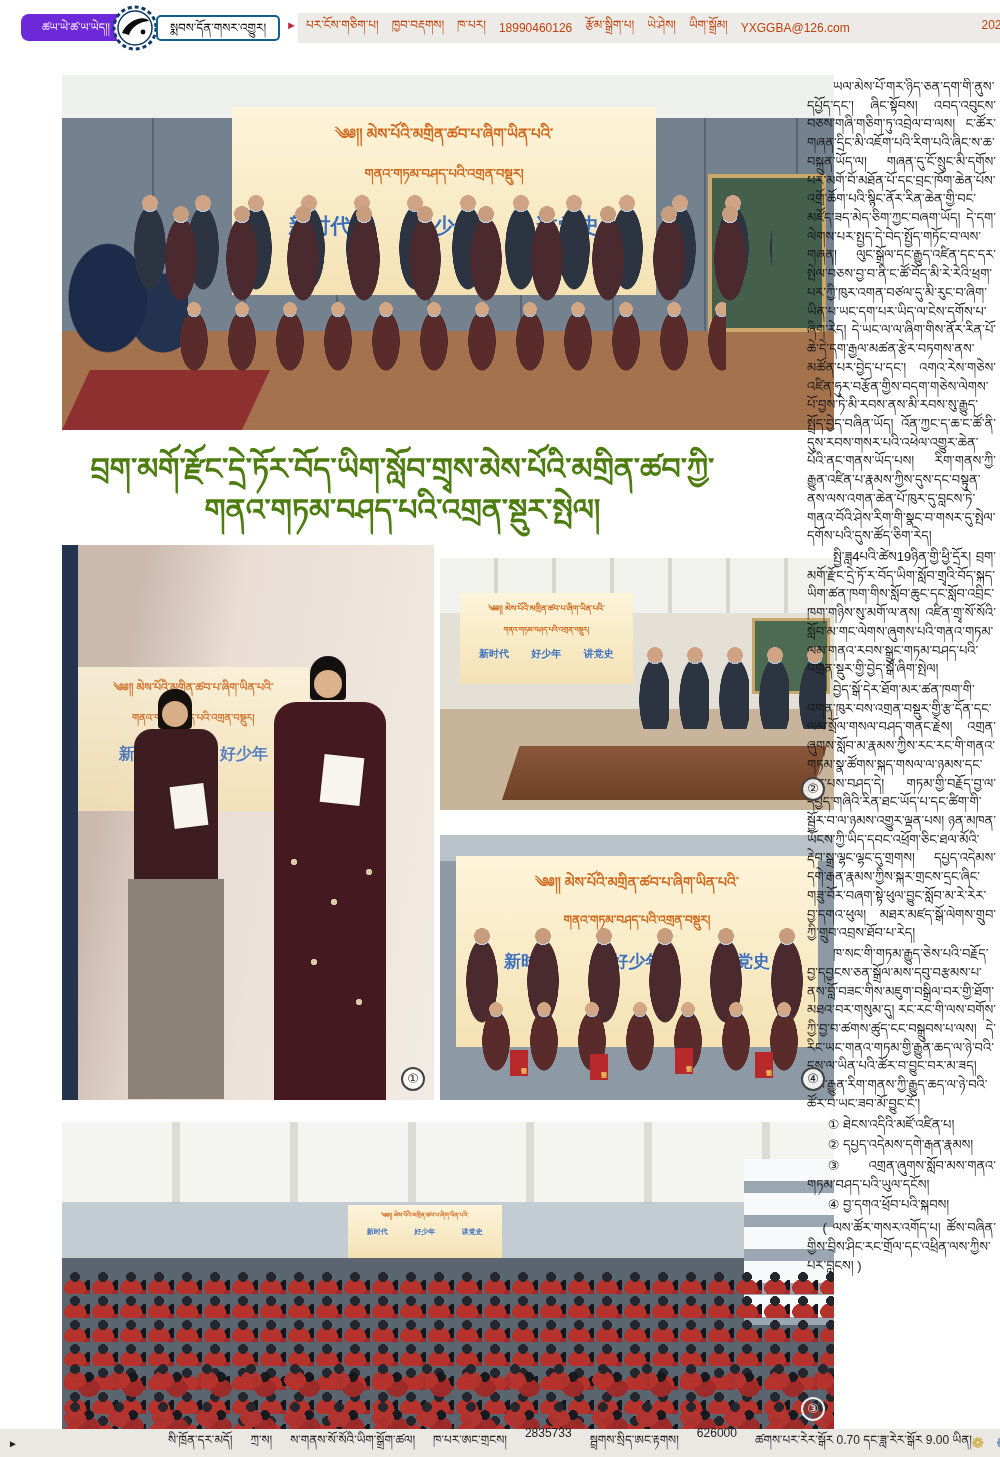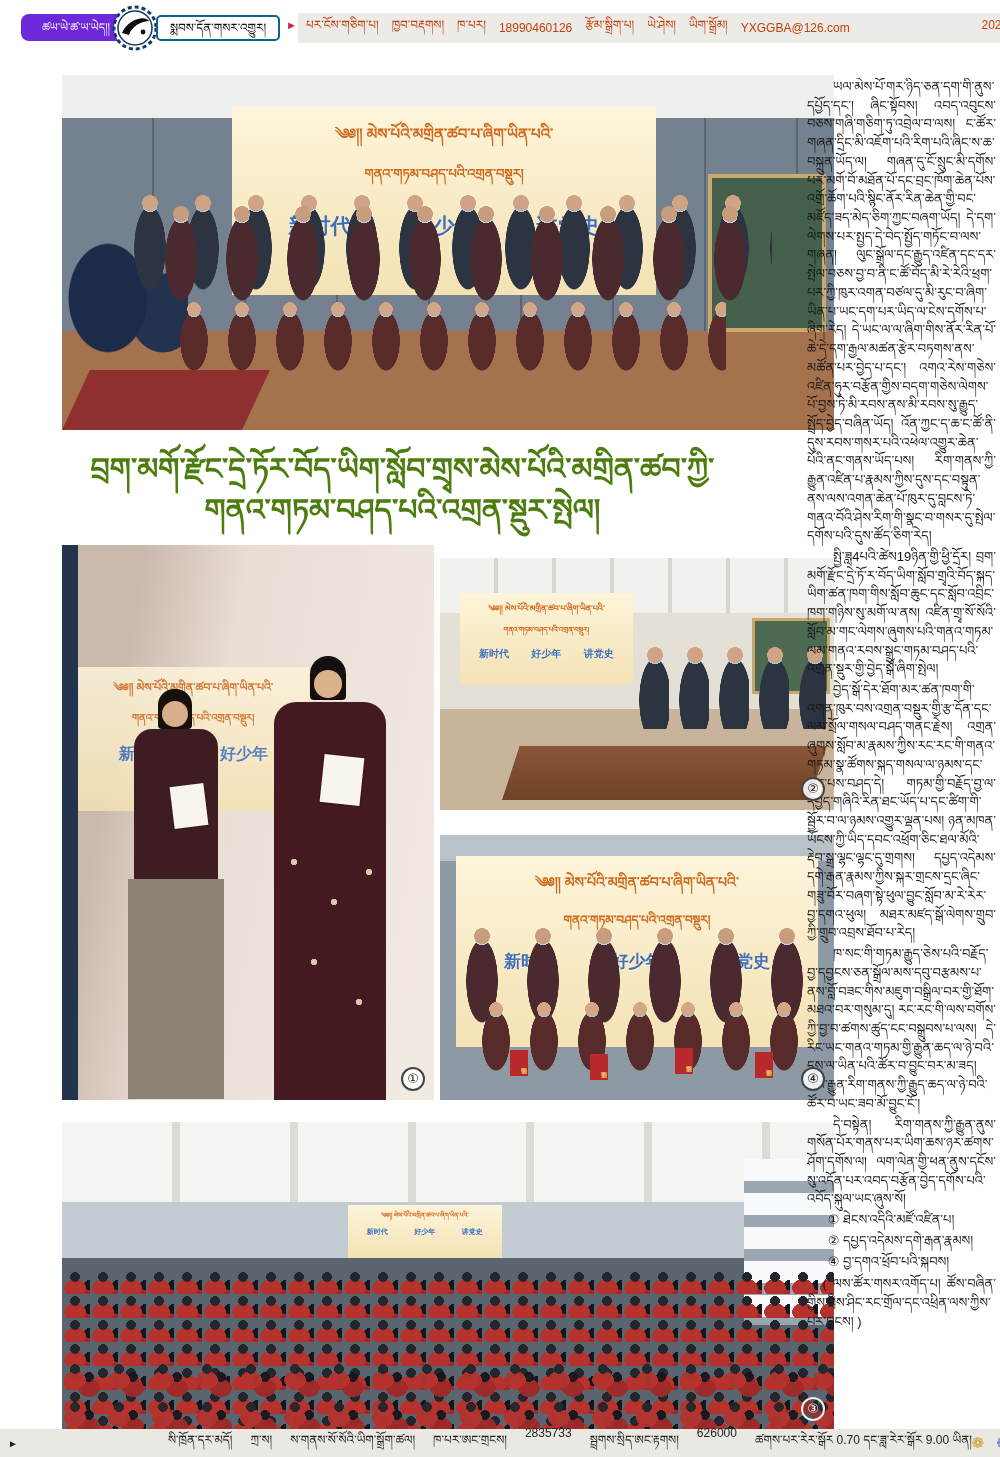--- a/index.html
+++ b/index.html
@@ -214,23 +214,23 @@
     <div class="crowd" style="position:absolute;left:0;bottom:0;width:100%;height:52%;"></div>
     <div class="crowd" style="position:absolute;left:0;bottom:0;width:100%;height:22%;background-size:44px 38px;opacity:.95;"></div>
     <div class="num light">③</div>
   </div>
 
   <div class="article">
     <p>ཡལ་མེས་པོ་གར་ཉིད་ཅན་དག་གི་ནུས་དཔྱོད་དང་། ཞིང་སྟོབས། འབད་འབུངས་བཅས་གཞི་གཅིག་ཏུ་འབྲེལ་བ་ལས། ང་ཚོར་གཞན་དྲིང་མི་འཇོག་པའི་རིག་པའི་ཞིང་ས་ཆ་བསྐྲུན་ཡོད་ལ། གཞན་དུ་ངོ་སྲུང་མི་དགོས་པར་མགོ་བོ་མཐོན་པོ་དང་བྲང་ཁོག་ཆེན་པོས་འགྲོ་ཆོག་པའི་སྙིང་ནོར་རིན་ཆེན་གྱི་བང་མཛོད་ཟད་མེད་ཅིག་ཀྱང་བཞག་ཡོད། དེ་དག་ལེགས་པར་སྤྱད་དེ་བེད་སྤྱོད་གཏོང་བ་ལས་གཞན། ལུང་སྒྲོལ་དང་རྒྱུད་འཛིན་དང་དར་སྤེལ་བཅས་བྱ་བ་ནི་ང་ཚོ་བོད་མི་རེ་རེའི་ཕྲག་པར་ཀྱི་ཁུར་འགན་བཙལ་དུ་མི་རུང་བ་ཞིག་ཡིན་པ་ཡང་དག་པར་ཡིད་ལ་ངེས་དགོས་པ་ཞིག་རེད། དེ་ཡང་ལ་ལ་ཞིག་གིས་ནོར་རིན་པོ་ཆེ་དེ་དག་རྒྱལ་མཚན་རྩེར་བཏགས་ནས་མཚོན་པར་བྱེད་པ་དང་། འགའ་རེས་གཅེས་འཛིན་ཧུར་བརྩོན་གྱིས་བདག་གཅེས་ལེགས་པོ་བྱས་ཏེ་མི་རབས་ནས་མི་རབས་སུ་རྒྱུད་སྤྲོད་བྱེད་བཞིན་ཡོད། འོན་ཀྱང་ད་ཆ་ང་ཚོ་ནི་དུས་རབས་གསར་པའི་འཕེལ་འགྱུར་ཆེན་པོའི་ནང་གནས་ཡོད་པས། རིག་གནས་ཀྱི་རྒྱུན་འཛིན་པ་རྣམས་ཀྱིས་དུས་དང་བསྟུན་ནས་ལས་འགན་ཆེན་པོ་ཁུར་དུ་བླངས་ཏེ་གནའ་བོའི་ཤེས་རིག་གི་སྣང་བ་གསར་དུ་སྤེལ་དགོས་པའི་དུས་ཚོད་ཅིག་རེད།</p>
     <p>སྤྱི་ཟླ4པའི་ཚེས19ཉིན་གྱི་ཕྱི་དྲོར། བྲག་མགོ་རྫོང་དྲེ་ཏོ་ར་བོད་ཡིག་སློབ་གྲྭའི་བོད་སྐད་ཡིག་ཚན་ཁག་གིས་སློབ་ཆུང་དང་སློབ་འབྲིང་ཁག་གཉིས་སུ་མགོ་ལ་ནས། འཛིན་གྲྭ་སོ་སོའི་སློབ་མ་གང་ལེགས་ཞུགས་པའི་གནའ་གཏམ་ལམ་གནའ་རབས་སྒྲུང་གཏམ་བཤད་པའི་འགྲན་སྡུར་གྱི་བྱེད་སྒོ་ཞིག་སྤེལ།</p>
     <p>བྱེད་སྒོ་དེར་ཐོག་མར་ཚན་ཁག་གི་འགན་ཁུར་བས་འགྲན་བསྡུར་གྱི་རྩ་དོན་དང་ལམ་སྲོལ་གསལ་བཤད་གནང་རྗེས། འགྲན་ཞུགས་སློབ་མ་རྣམས་ཀྱིས་རང་རང་གི་གནའ་གཏམ་སྣ་ཚོགས་སྐད་གསལ་ལ་ཉམས་དང་ལྡན་པས་བཤད་དེ། གཏམ་གྱི་བརྗོད་བྱ་ལ་དཔྱད་གཞིའི་རིན་ཐང་ཡོད་པ་དང་ཚིག་གི་སྦྱོར་བ་ལ་ཉམས་འགྱུར་ལྡན་པས། ཉན་མཁན་ཡོངས་ཀྱི་ཡིད་དབང་འཕྲོག་ཅིང་ཐལ་མོའི་རྡེབ་སྒྲ་ལྷང་ལྷང་དུ་གྲགས། དཔྱད་འདེམས་དགེ་རྒན་རྣམས་ཀྱིས་སྐར་གྲངས་དྲང་ཞིང་གཟུ་བོར་བཞག་སྟེ་ཕུལ་བྱུང་སློབ་མ་རེ་རེར་བྱ་དགའ་ཕུལ། མཐར་མཛད་སྒོ་ལེགས་གྲུབ་ཀྱི་གྲུབ་འབྲས་ཐོབ་པ་རེད།</p>
     <p>ཁ་སང་གི་གཏམ་རྒྱུད་ཅེས་པའི་བརྗོད་བྱ་དབྱངས་ཅན་སྒྲོལ་མས་དབུ་བརྩམས་པ་ནས་བློ་བཟང་གིས་མཇུག་བསྒྲིལ་བར་གྱི་ཐོག་མཐའ་བར་གསུམ་དུ། རང་རང་གི་ལས་བགོས་ཀྱི་བྱ་བ་ཚགས་ཚུད་ངང་བསྒྲུབས་པ་ལས། དེ་རིང་ཡང་གནའ་གཏམ་གྱི་རྒྱུན་ཆད་ལ་ཉེ་བའི་དུས་ལ་ཡིན་པའི་ཚོར་བ་བྱུང་བར་མ་ཟད། སྲོལ་རྒྱུན་རིག་གནས་ཀྱི་རྒྱུད་ཆད་ལ་ཉེ་བའི་ཚོར་བ་ཡང་ཟབ་མོ་བྱུང་ངོ་།</p>
-    <p>དེ་བསྟེན། རིག་གནས་ཀྱི་རྒྱུན་ནུས་གསོན་པོར་གནས་པར་ཡིག་ཆས་ཉར་ཚགས་ཤོག་དགོས་ལ། ལག་ལེན་གྱི་ཕན་ནུས་དངོས་སུ་འདོན་པར་འབད་བརྩོན་བྱེད་དགོས་པའི་འབོད་སྐུལ་ཡང་ཞུས་སོ།</p>
     <p class="note">① ཐེངས་འདིའི་མཛོ་འཛིན་པ།</p>
     <p class="note">② དཔྱད་འདེམས་དགེ་རྒན་རྣམས།</p>
+    <p class="note">③ འགྲན་ཞུགས་སློབ་མས་གནའ་གཏམ་བཤད་པའི་ཡུལ་དངོས།</p>
     <p class="note">④ བྱ་དགའ་ཕྲོབ་པའི་སྐབས།</p>
     <p class="credit">( ལས་ཚོར་གསར་འགོད་པ། ཚོས་བཞིན་གྱིས་བྲིས་ཤིང་རང་གྲོལ་དང་འཕྲིན་ལས་ཀྱིས་པར་བླངས། )</p>
   </div>
 
   <div class="footer">
     <span class="farrow">►</span>
     <div class="fitems">
       <span>སི་ཁྲོན་དར་མདོ།</span>
       <span>ཀྲ་ས།</span>
       <span>ས་གནས་སོ་སོའི་ཡིག་སྒྲོག་ཚལ།</span>

